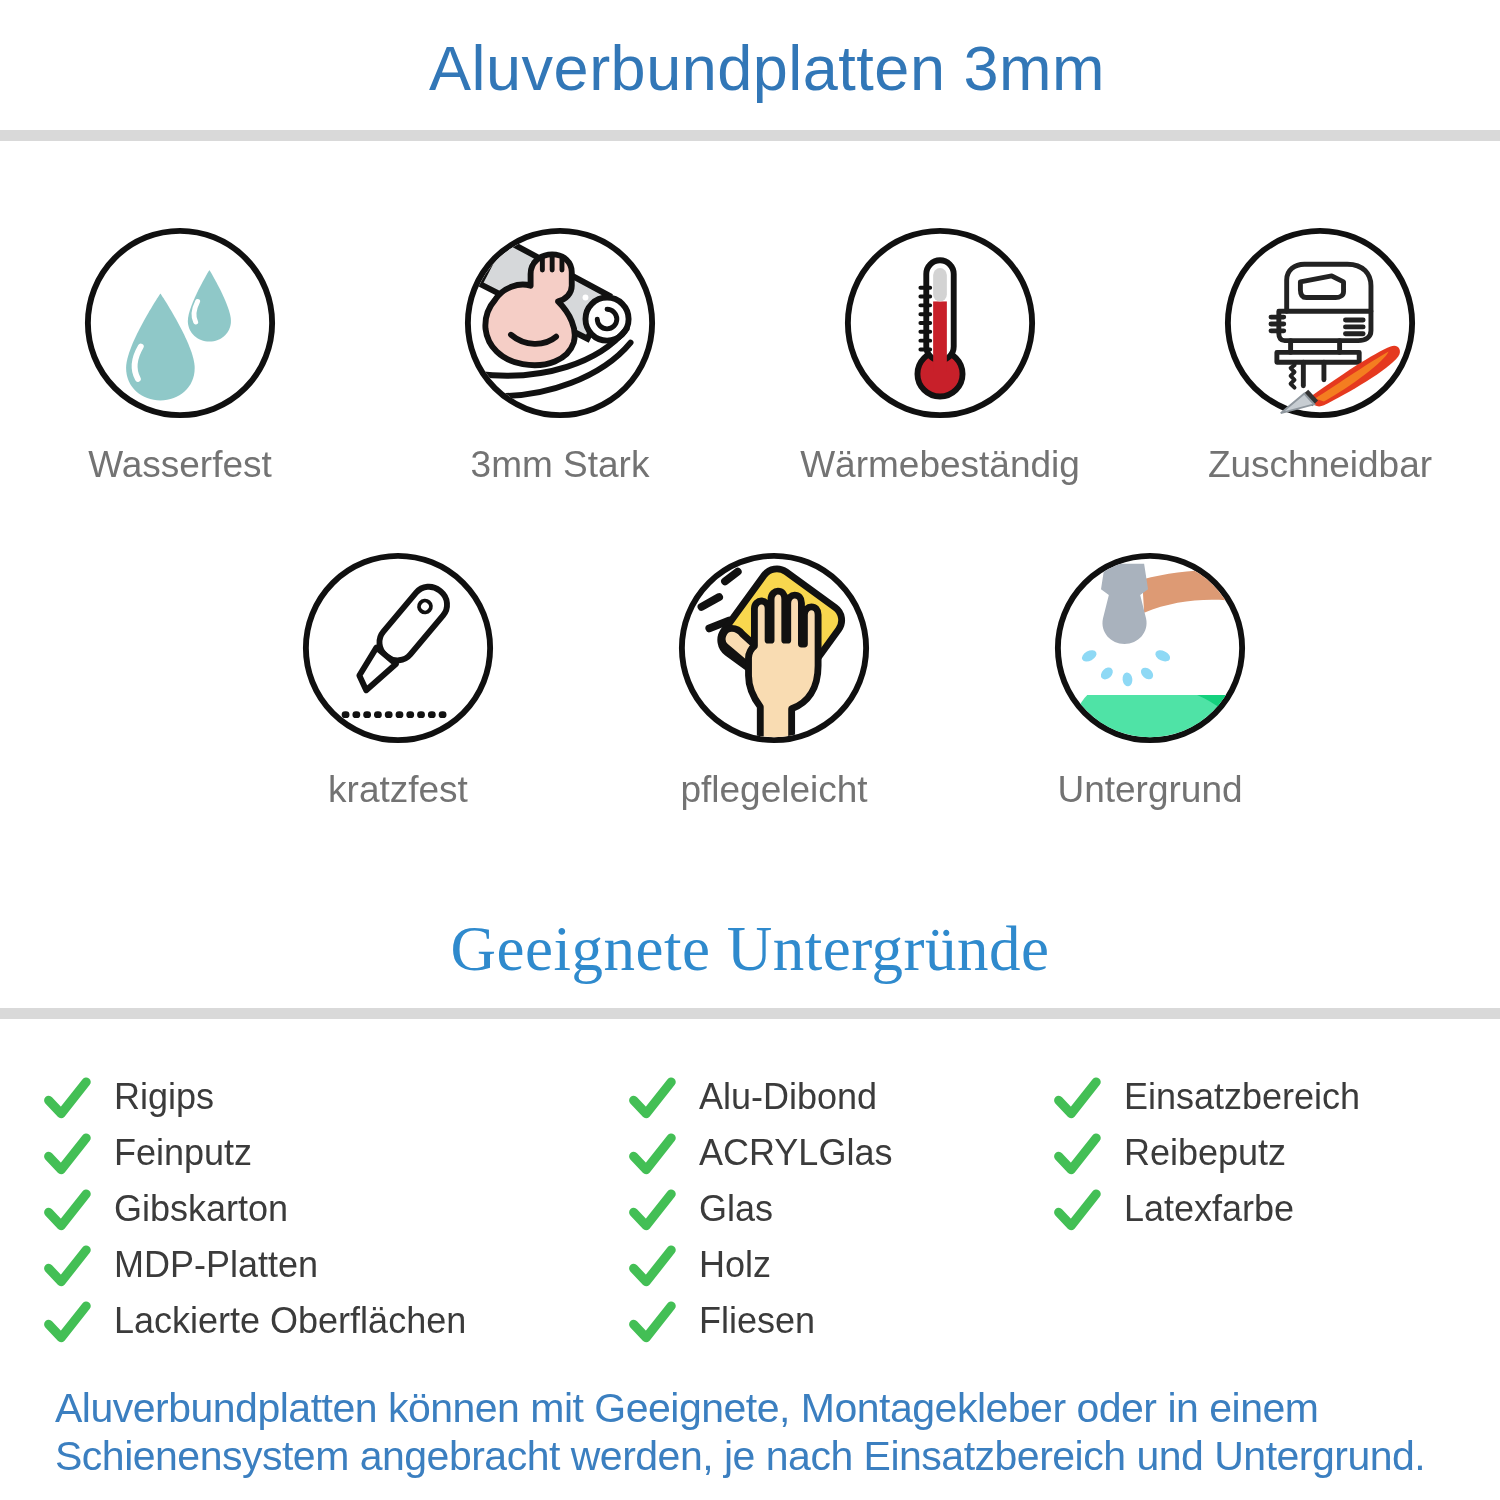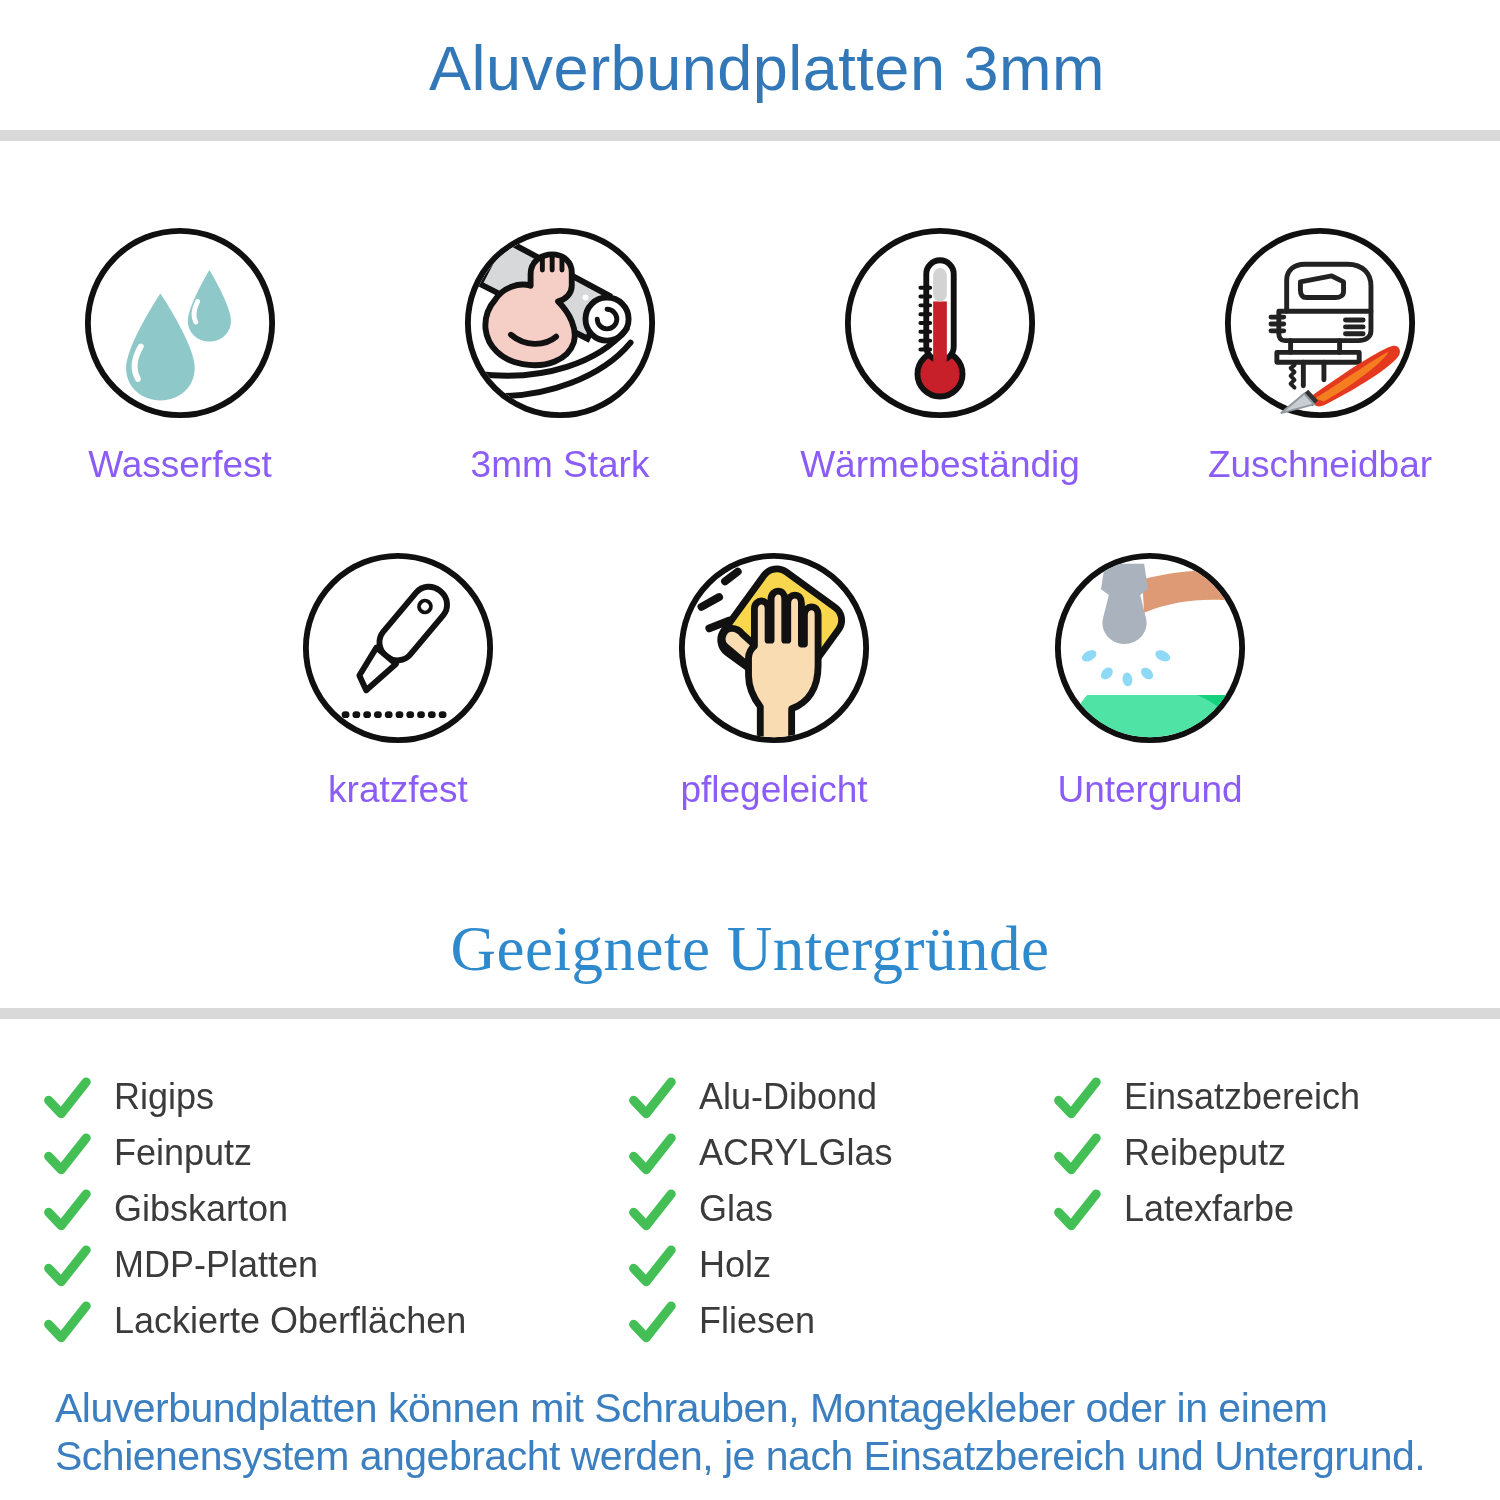--- a/index.html
+++ b/index.html
@@ -10,21 +10,21 @@
     color:#3277b7; line-height:1.1; letter-spacing:0.5px;padding-left:34px; }
   .divider { height:11px; background:#d9d9d9; width:100%; }
   .divider.top { margin-top:27px; }
   .divider.mid { margin-top:24px; }
 
   .features-row { display:flex; justify-content:space-between; }
   .features-row.row1 { padding:0 82px; margin-top:84px; }
   .features-row.row2 { padding:0 252px 0 300px; margin-top:64px; }
   .feature { width:196px; display:flex; flex-direction:column; align-items:center; }
   .feature svg { width:196px; height:196px; display:block; }
-  .feature-label { margin-top:24px; font-size:37px; color:#8b5cf6;
+  .feature-label { margin-top:24px; font-size:37px; color:#737373;
     white-space:nowrap; line-height:1.1; }
 
   .section-title { margin-top:104px; text-align:center; font-size:63px;
     color:#2f8acd; line-height:1.1; letter-spacing:0.5px;font-family:Liberation Serif, serif; }
 
   .substrates { margin-top:50px; padding-left:42px; display:grid;
     grid-template-columns:585px 425px 1fr; }
   .sub-col { display:flex; flex-direction:column; }
   .check-item { display:flex; align-items:center; height:56px; gap:22px; }
   .check-item svg { width:50px; height:50px; flex:0 0 50px; }
@@ -264,15 +264,15 @@
     <div class="check-item">
       <svg viewBox="0 0 60 60">
           <path d="M8,34 L23,50 L53,12" fill="none" stroke="#43bf55" stroke-width="11" stroke-linecap="round" stroke-linejoin="round"></path>
         </svg>
       <span class="check-label">Latexfarbe</span>
     </div>
   </div>
 </div>
 
 <div class="footer-note">
-  <div>Aluverbundplatten können mit Schrauben, Montagekleber oder in einem</div>
+  <div>Aluverbundplatten können mit Geeignete, Montagekleber oder in einem</div>
   <div>Schienensystem angebracht werden, je nach Einsatzbereich und Untergrund.</div>
 </div>
 
 </body></html>

